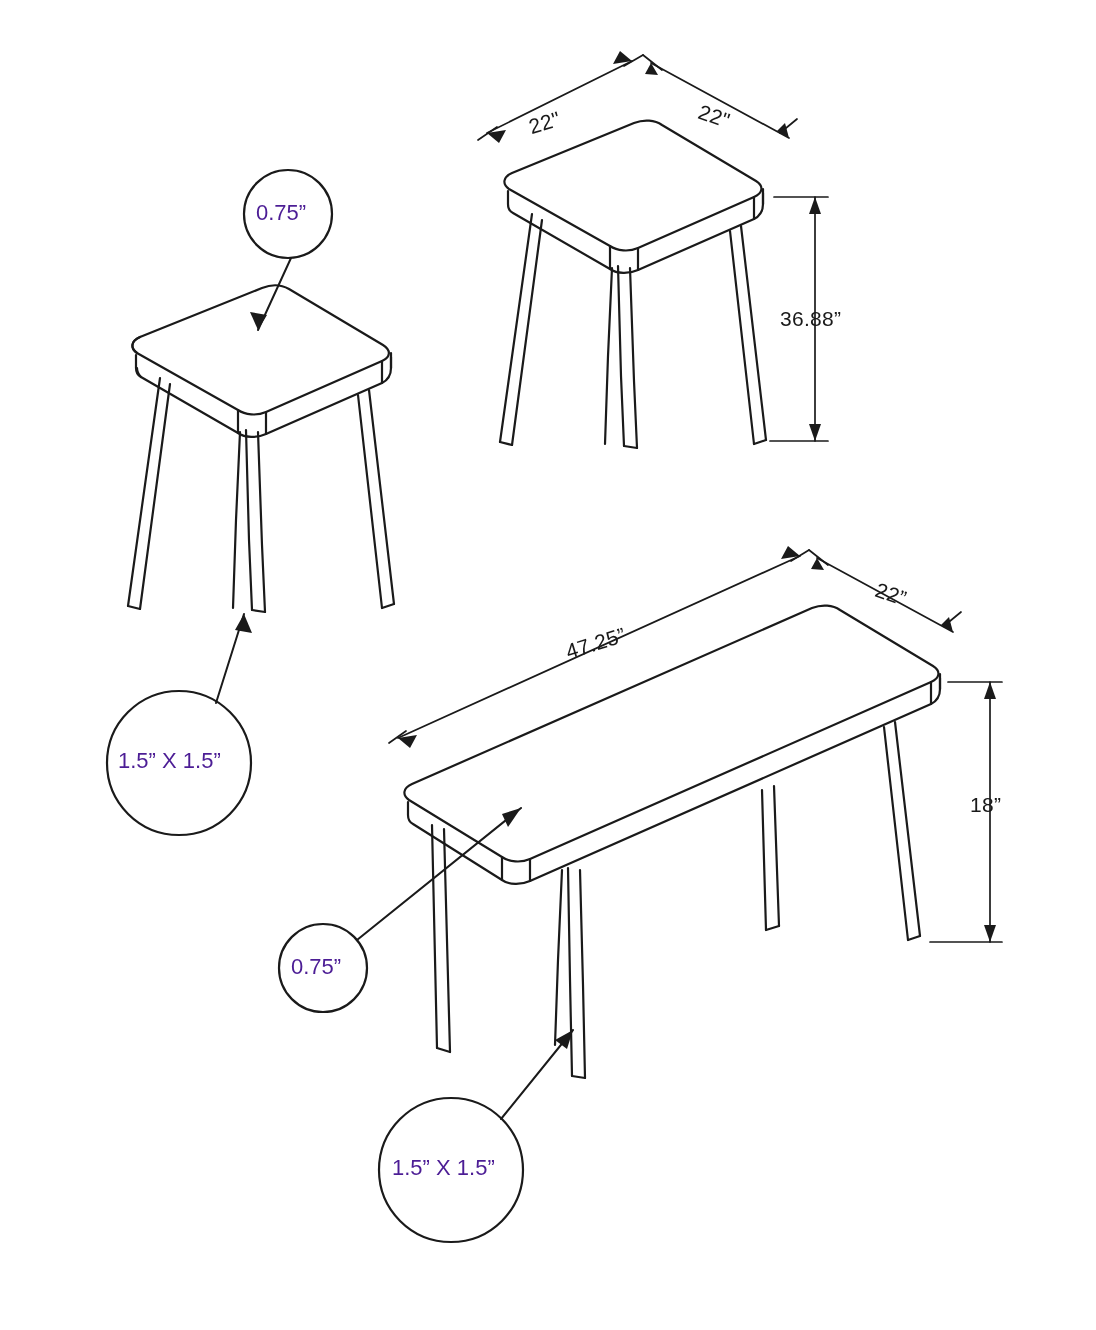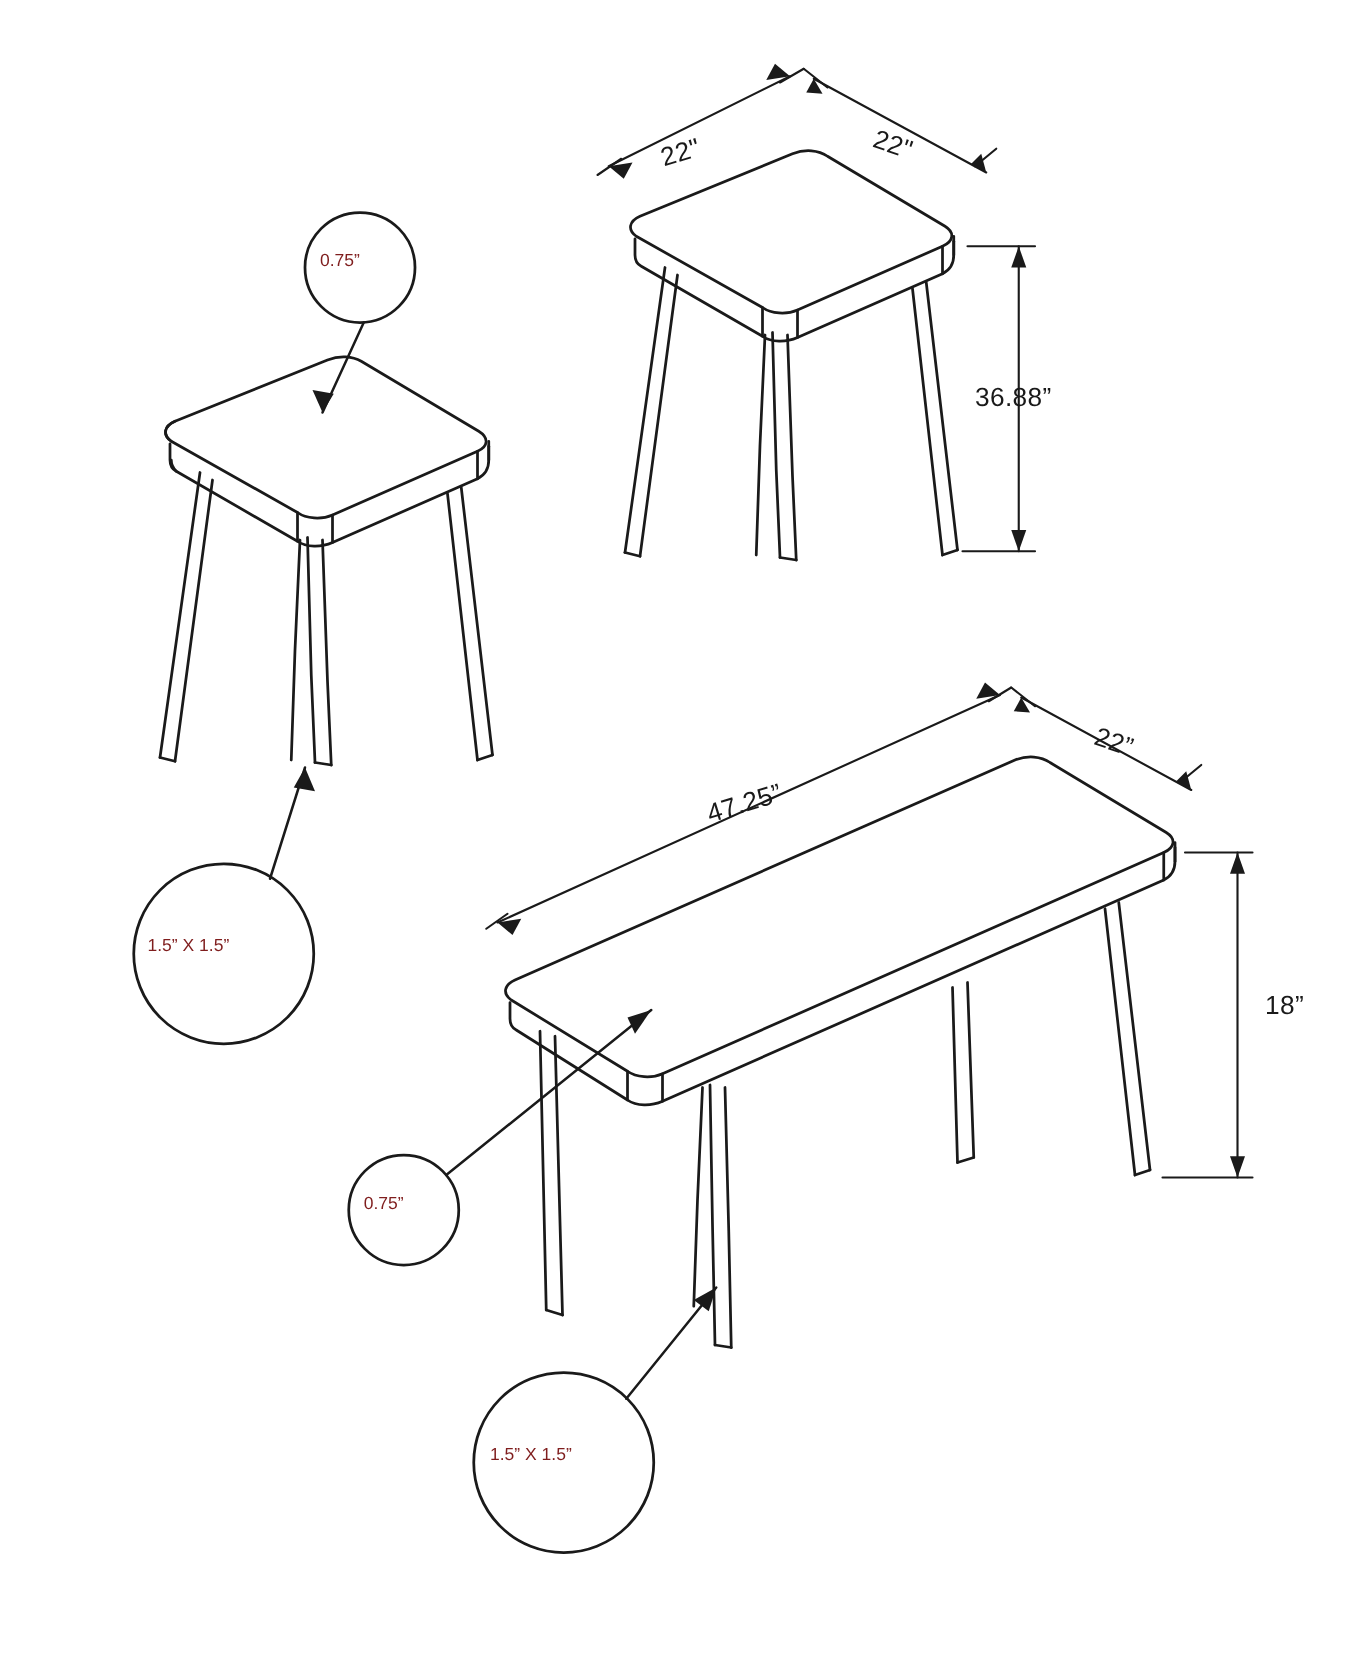--- a/index.html
+++ b/index.html
@@ -25,22 +25,22 @@
   .dim-label {
     position: absolute;
     color: #1a1a1a;
     font-size: 21px;
     letter-spacing: 0.3px;
     white-space: nowrap;
     user-select: none;
   }
   .callout-label {
     position: absolute;
-    color: #7f1d1d;
-    font-size: 14px;
+    color: #4c1d95;
+    font-size: 22px;
     white-space: nowrap;
     user-select: none;
   }
   .rot-b { transform: rotate(19deg); transform-origin: left top; }
   .rot-c { transform: rotate(-17deg); transform-origin: left top; }
   .rot-d { transform: rotate(19deg); transform-origin: left top; }
 </style>
 </head>
 <body>
 
@@ -225,19 +225,19 @@
   <div class="dim-label rot-c" style="left:526px; top:116px;">22"</div>
 
   <div class="dim-label rot-b" style="left:703px; top:100px;">22"</div>
 
   <div class="dim-label" style="left:780px; top:307px;">36.88”</div>
 
   <div class="dim-label rot-c" style="left:563px; top:641px;">47.25”</div>
 
   <div class="dim-label rot-d" style="left:880px; top:578px;">22”</div>
 
-  <div class="dim-label" style="left:1012px; top:793px;text-align:center;">18”</div>
+  <div class="dim-label" style="left:970px; top:793px;text-align:center;">18”</div>
 
   <div class="callout-label" style="left:291px; top:954px;">0.75”</div>
 
   <div class="callout-label" style="left:392px; top:1155px;">1.5” X 1.5”</div>
 
 </div>
 
 </body></html>

